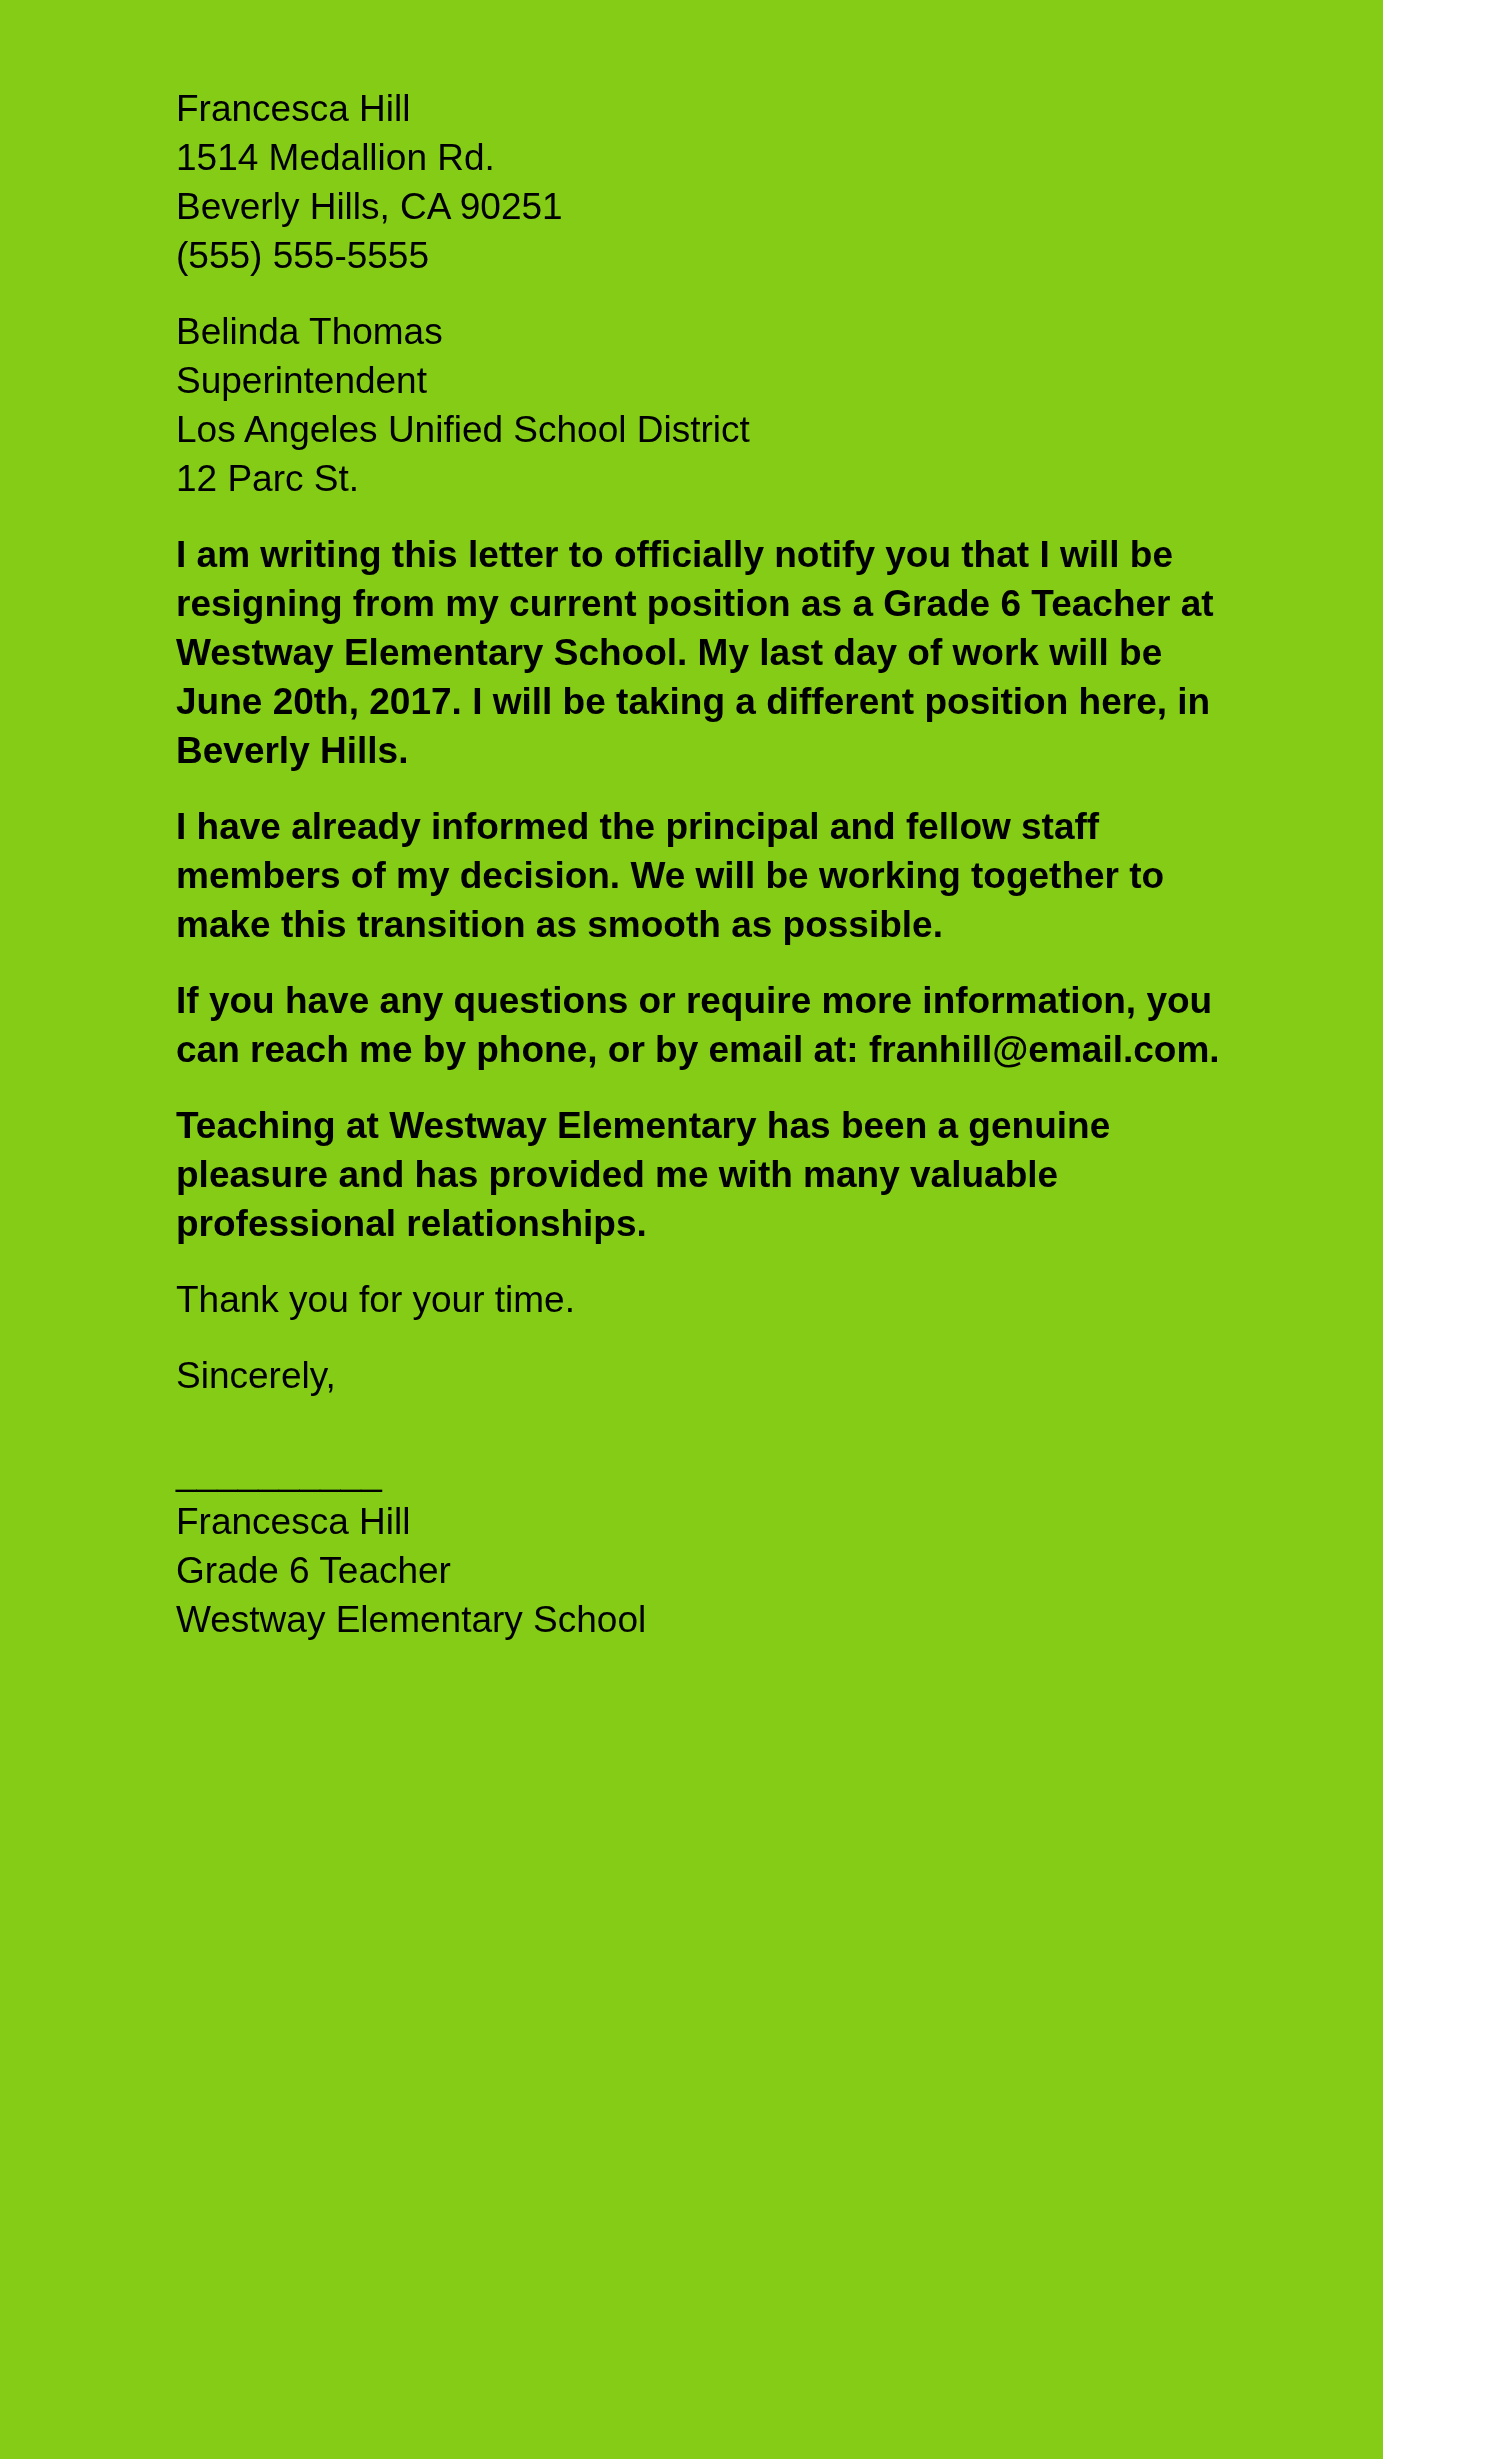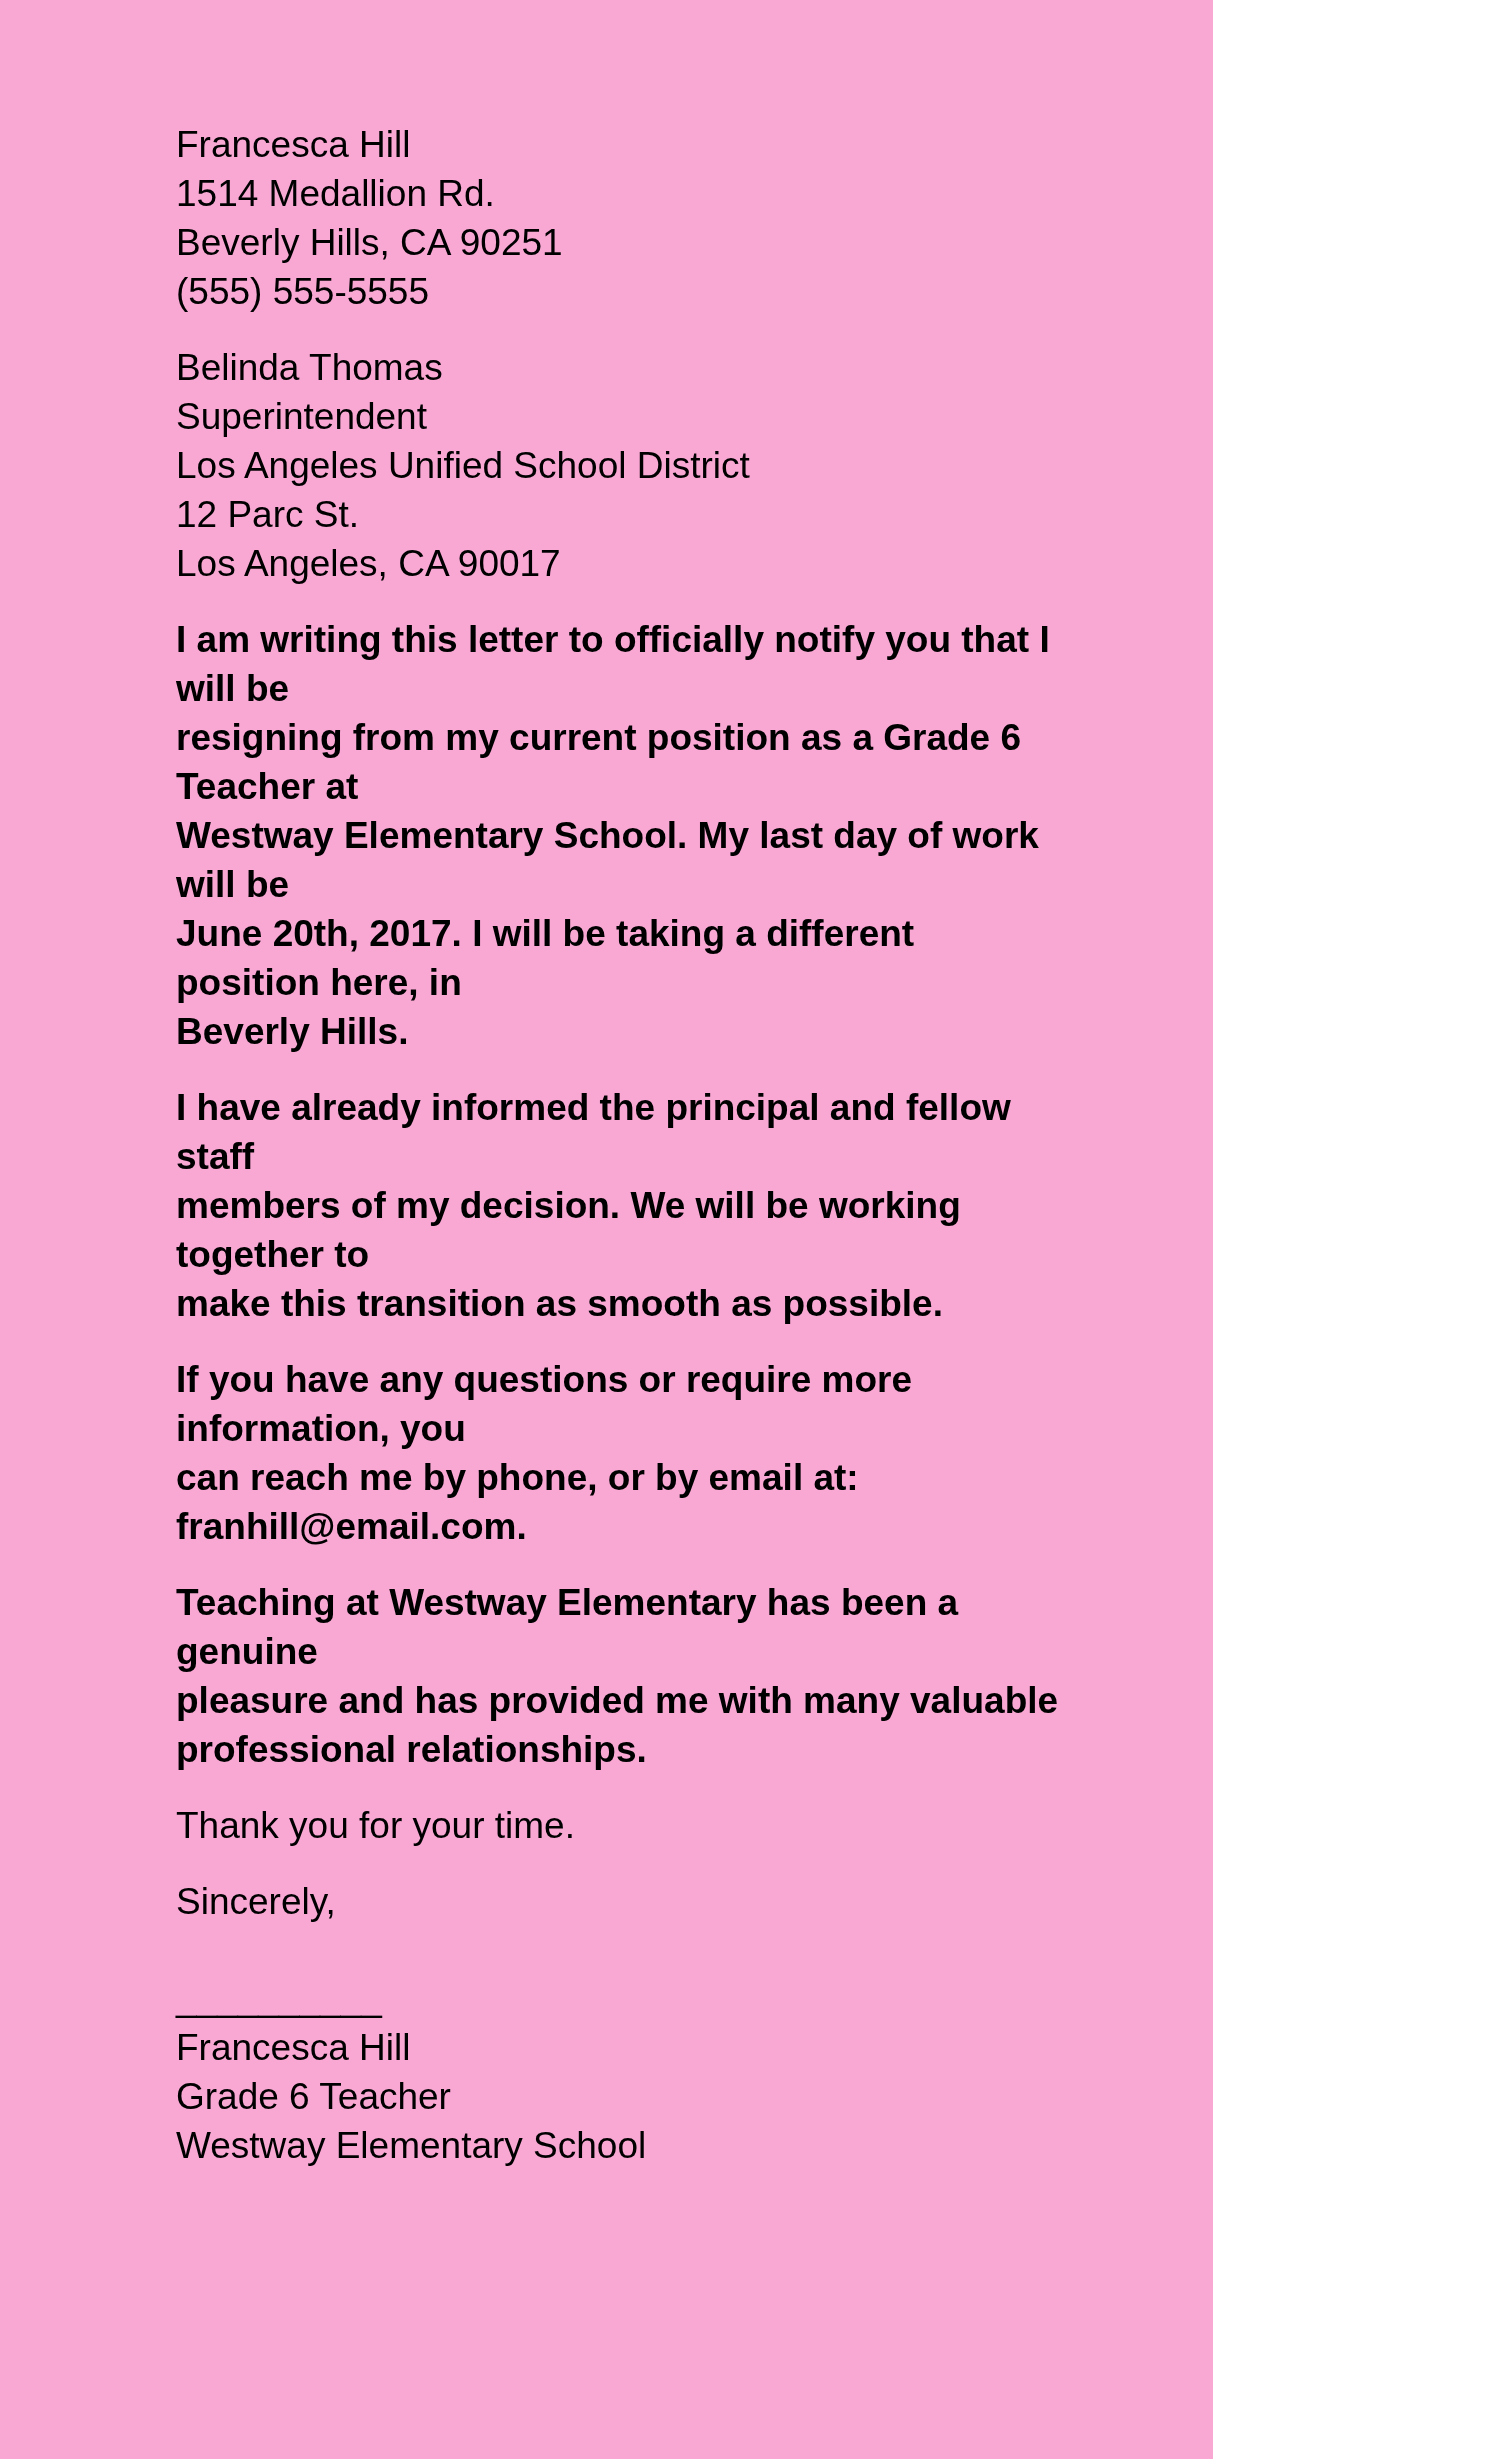--- a/index.html
+++ b/index.html
@@ -7,24 +7,24 @@
     padding: 0;
     background: #ffffff;
   }
   body {
     width: 1493px;
     height: 2459px;
     font-family: "Liberation Sans", sans-serif;
   }
   .page {
     box-sizing: border-box;
-    width: 1213px;
+    width: 1383px;
     height: 2459px;
-    background: #f9a8d4;
-    padding: 120px 154px 0 176px;
+    background: #84cc16;
+    padding: 84px 154px 0 176px;
     color: #000000;
     font-size: 37px;
     line-height: 49px;
     font-weight: 400;
   }
   .para {
     margin: 0 0 27px 0;
   }
   .body-para {
     white-space: pre-line;
@@ -48,21 +48,20 @@
     <div class="line">1514 Medallion Rd.</div>
     <div class="line">Beverly Hills, CA 90251</div>
     <div class="line">(555) 555-5555</div>
   </div>
 
   <div class="para">
     <div class="line">Belinda Thomas</div>
     <div class="line">Superintendent</div>
     <div class="line">Los Angeles Unified School District</div>
     <div class="line">12 Parc St.</div>
-    <div class="line">Los Angeles, CA 90017</div>
   </div>
 
 
 
   <div class="para body-para">I am writing this letter to officially notify you that I will be
 resigning from my current position as a Grade 6 Teacher at
 Westway Elementary School. My last day of work will be
 June 20th, 2017. I will be taking a different position here, in
 Beverly Hills.</div>
 

